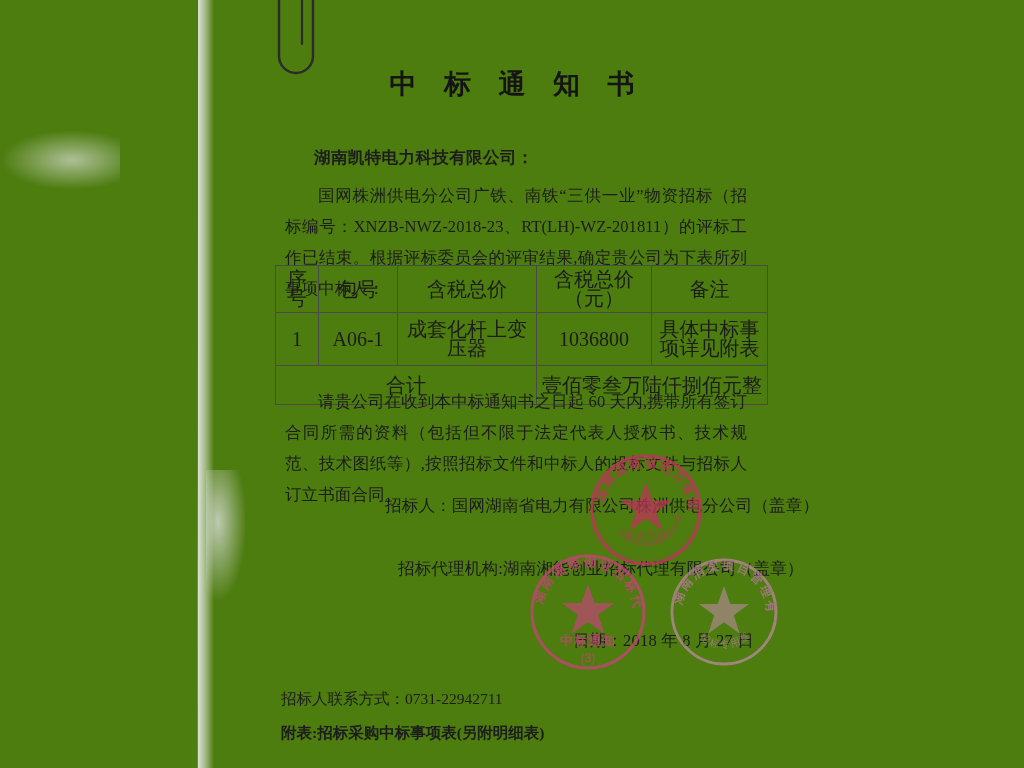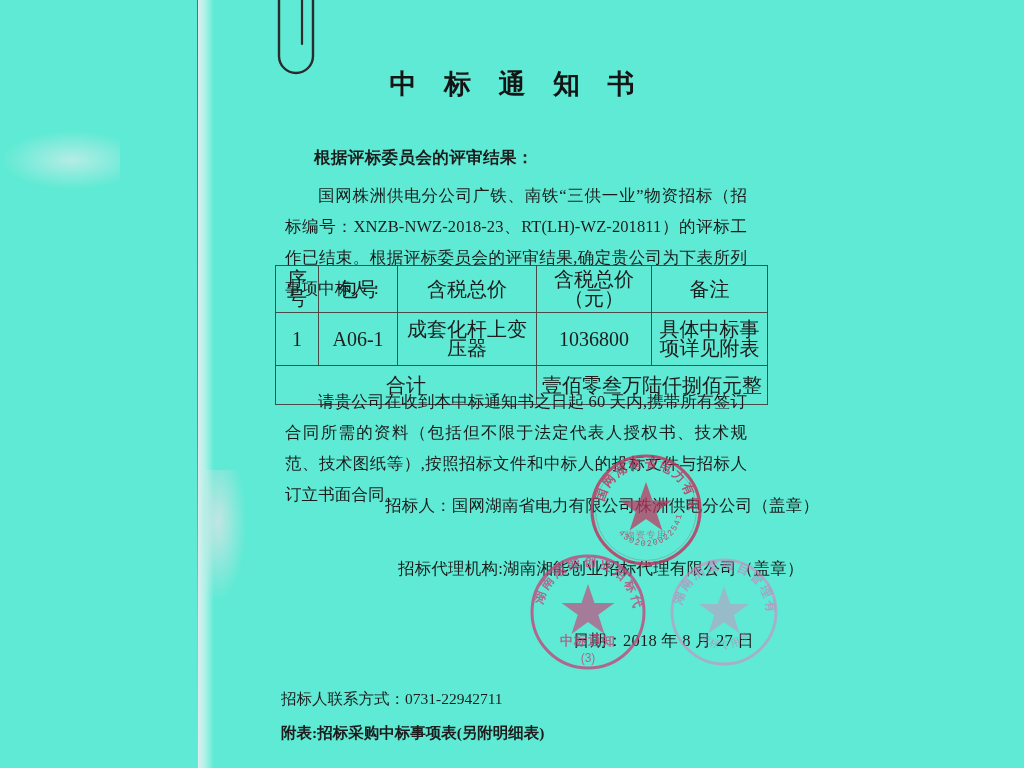--- a/index.html
+++ b/index.html
@@ -10,21 +10,21 @@
   }
   body {
     font-family: "Liberation Serif", "DejaVu Serif", serif;
     color: #1c1c1c;
   }
   #page {
     position: relative;
     width: 1024px;
     height: 768px;
     overflow: hidden;
-    background: #5eead4;
+    background: #4d7c0f;
   }
 
   
   .page-edge {
     position: absolute;
     top: 0;
     left: 197px;
     width: 1px;
     height: 768px;
     background: linear-gradient(to bottom,
@@ -184,21 +184,21 @@
 
   <div class="paperclip">
     <svg width="70" height="100" viewBox="0 0 70 100">
       <path d="M37 -10 L37 62 A17 17 0 0 1 3 62 L3 -14" fill="none" stroke="#2b2b2b" stroke-width="2.4" stroke-linecap="round"></path>
       <path d="M26 -12 L26 50" fill="none" stroke="#2b2b2b" stroke-width="2.2" stroke-linecap="round"></path>
     </svg>
   </div>
 
   <div class="doc-title">中 标 通 知 书</div>
 
-  <div class="addressee">根据评标委员会的评审结果：</div>
+  <div class="addressee">湖南凯特电力科技有限公司：</div>
 
   <div class="body-block b1">
     <p>国网株洲供电分公司广铁、南铁“三供一业”物资招标（招标编号：XNZB-NWZ-2018-23、RT(LH)-WZ-201811）的评标工作已结束。根据评标委员会的评审结果,确定贵公司为下表所列事项中标人：</p>
   </div>
 
   <table class="bid-table">
     <thead>
       <tr>
         <td class="col-no">序号</td>
         <td class="col-pkg">包号</td>

